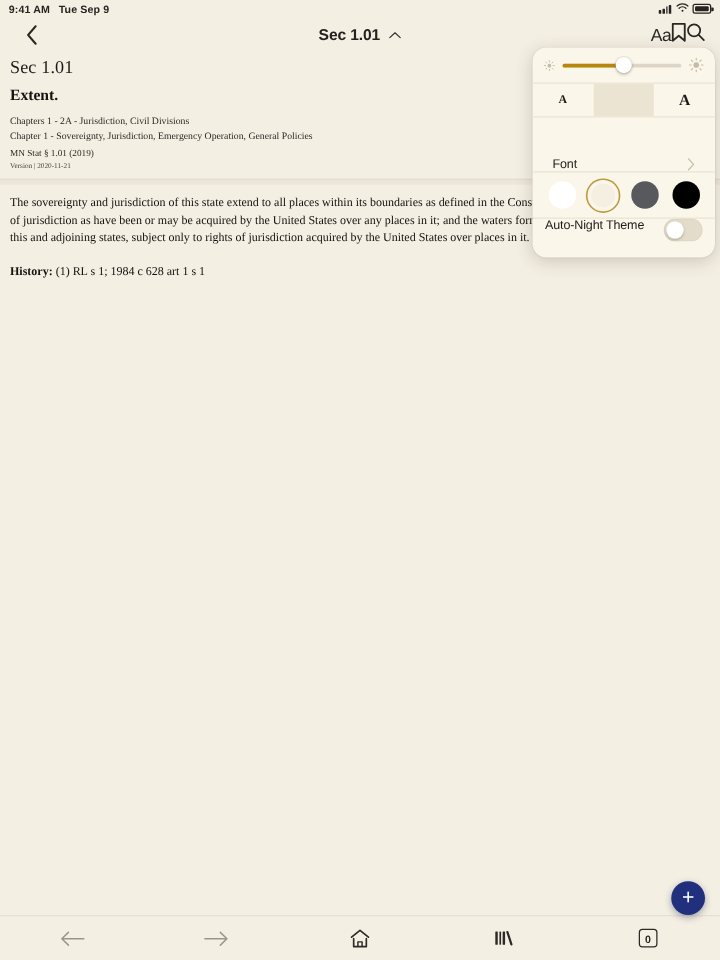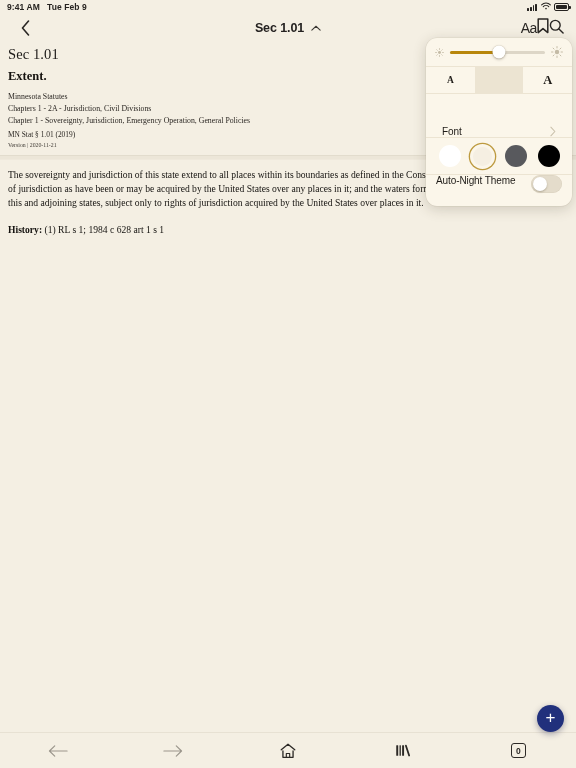--- a/index.html
+++ b/index.html
@@ -233,21 +233,21 @@
   }
 </style>
 </head>
 <body>
 
 <div id="app">
 
   <div class="statusbar">
     <div class="sb-left">
       <span>9:41 AM</span>
-      <span>Tue Feb 9</span>
+      <span>Tue Sep 9</span>
     </div>
     <div class="sb-right">
       <span class="sb-bars">
           <i></i>
           <i></i>
           <i></i>
           <i></i>
         </span>
       <span>
         <svg width="10" height="8" viewBox="0 0 16 12" fill="none">
@@ -292,21 +292,20 @@
         </svg>
       </span>
     </div>
   </div>
 
   <div class="doc">
     <div class="doc-inner">
       <div class="doc-title">Sec 1.01</div>
       <div class="doc-subtitle">Extent.</div>
       <div class="doc-meta">
-        <div>Minnesota Statutes</div>
         <div>Chapters 1 - 2A - Jurisdiction, Civil Divisions</div>
         <div>Chapter 1 - Sovereignty, Jurisdiction, Emergency Operation, General Policies</div>
       </div>
       <div class="doc-cite">MN Stat § 1.01 (2019)</div>
       <div class="doc-version">Version | 2020-11-21</div>
     </div>
     <div class="doc-rule"></div>
     <div class="doc-body">The sovereignty and jurisdiction of this state extend to all places within its boundaries as defined in the Constitution, subject only to such rights of jurisdiction as have been or may be acquired by the United States over any places in it; and the waters forming a common boundary between this and adjoining states, subject only to rights of jurisdiction acquired by the United States over places in it.</div>
     <div class="doc-history">
       <b>History:</b>

